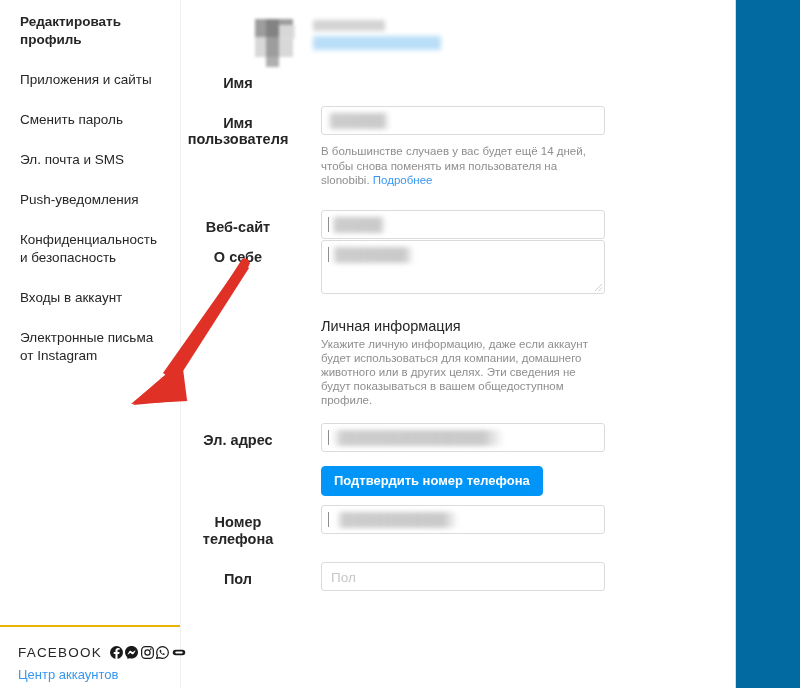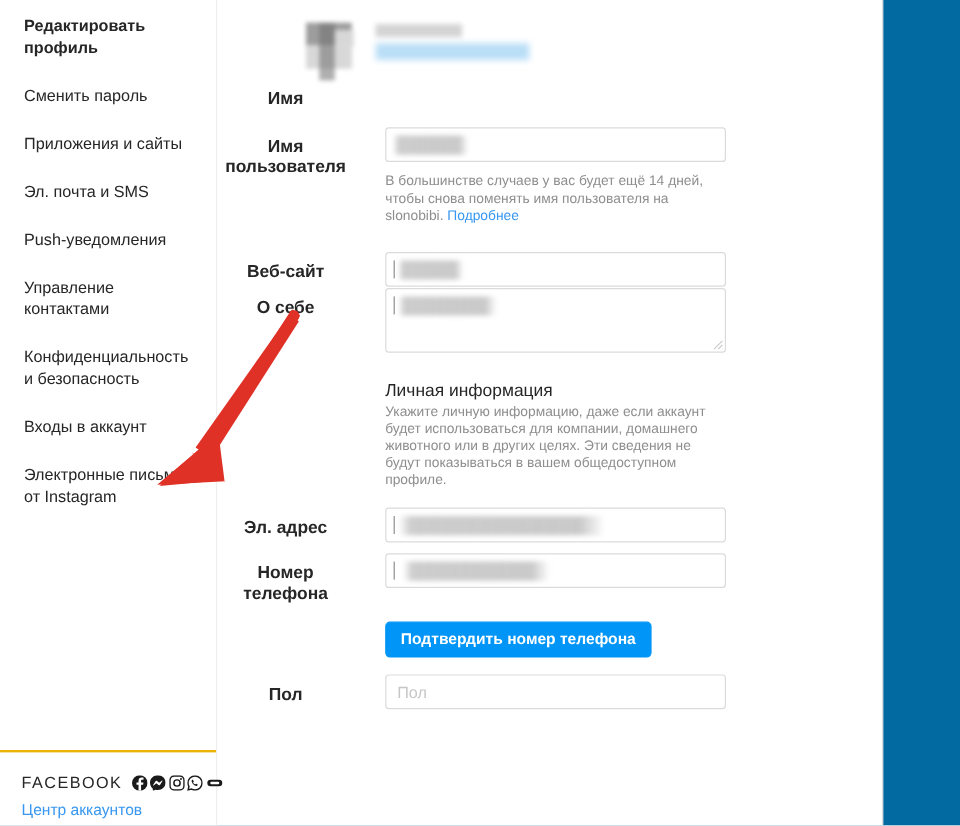--- a/index.html
+++ b/index.html
@@ -248,33 +248,30 @@
 
 <div class="page">
   <div class="card">
 
     <div class="sidebar">
       <div class="nav">
         <div class="nav-item active">
           <span>Редактировать профиль</span>
         </div>
         <div class="nav-item">
+          <span>Приложения и сайты</span>
+        </div>
+        <div class="nav-item">
           <span>Сменить пароль</span>
         </div>
         <div class="nav-item">
-          <span>Приложения и сайты</span>
-        </div>
-        <div class="nav-item">
           <span>Эл. почта и SMS</span>
         </div>
         <div class="nav-item">
           <span>Push-уведомления</span>
-        </div>
-        <div class="nav-item">
-          <span>Управление контактами</span>
         </div>
         <div class="nav-item">
           <span>Конфиденциальность и безопасность</span>
         </div>
         <div class="nav-item">
           <span>Входы в аккаунт</span>
         </div>
         <div class="nav-item">
           <span>Электронные письма от Instagram</span>
         </div>
@@ -375,34 +372,34 @@
       <div class="row" style="margin-top:16px">
         <div class="lbl">Эл. адрес</div>
         <div class="field">
           <div class="inp">
             <div class="caret"></div>
             <div class="blur" style="left:10px;width:172px"></div>
           </div>
         </div>
       </div>
 
+      <div class="row" style="margin-top:14px">
+        <div class="lbl"></div>
+        <div class="field">
+          <button class="btn-blue">Подтвердить номер телефона</button>
+        </div>
+      </div>
+
       <div class="row" style="margin-top:9px">
         <div class="lbl">Номер телефона</div>
         <div class="field">
           <div class="inp">
             <div class="caret"></div>
             <div class="blur" style="left:14px;width:122px"></div>
           </div>
-        </div>
-      </div>
-
-      <div class="row" style="margin-top:14px">
-        <div class="lbl"></div>
-        <div class="field">
-          <button class="btn-blue">Подтвердить номер телефона</button>
         </div>
       </div>
 
       <div class="row" style="margin-top:14px">
         <div class="lbl">Пол</div>
         <div class="field">
           <div class="inp">
             <div class="placeholder">Пол</div>
           </div>
         </div>

